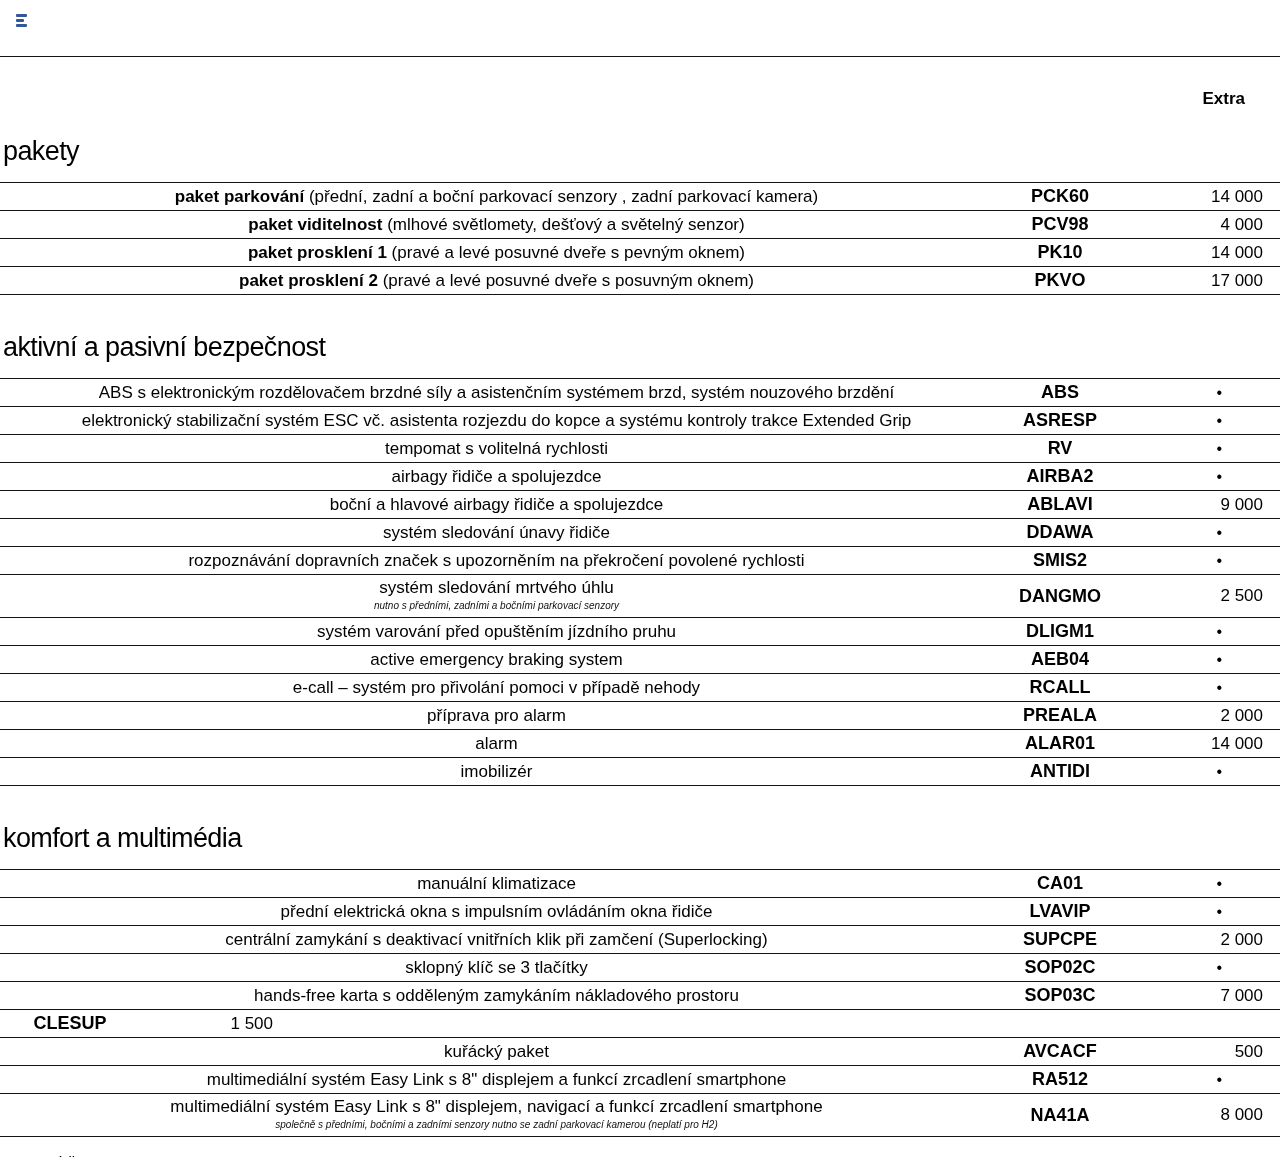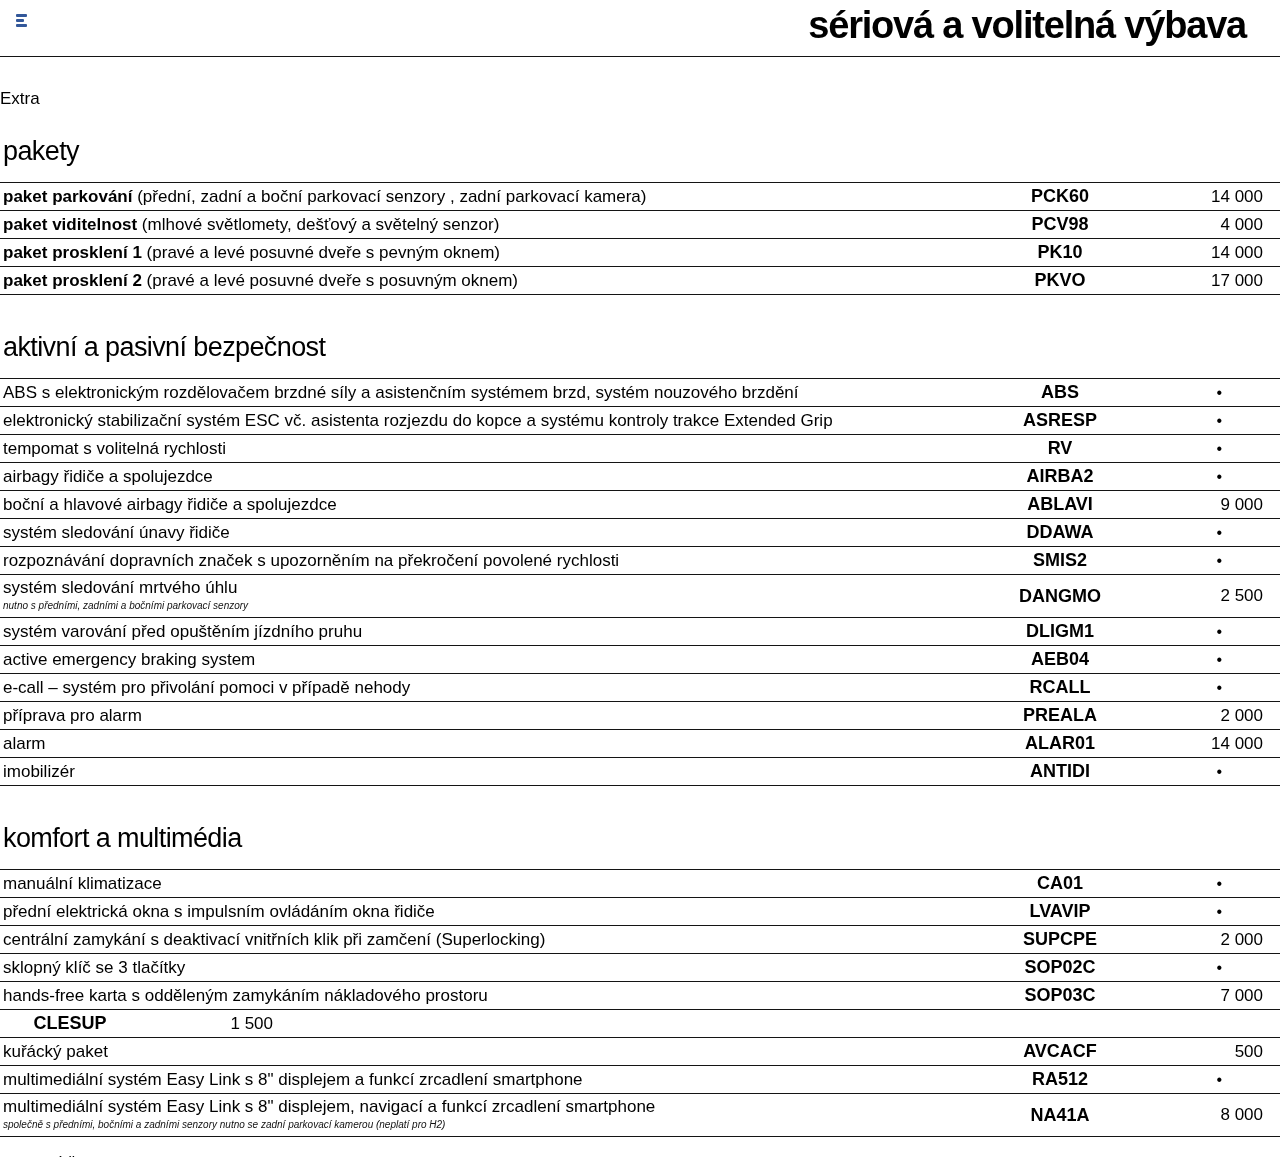--- a/index.html
+++ b/index.html
@@ -17,54 +17,53 @@
   .menu-icon { margin:14px 0 0 16px; display:flex; flex-direction:column; gap:2px; cursor:pointer; }
   .menu-icon i { display:block; height:3px; background:#33589a; border-radius:1px; }
   .menu-icon i:nth-child(1){ width:11px; }
   .menu-icon i:nth-child(2){ width:8px; }
   .menu-icon i:nth-child(3){ width:11px; }
   .title {
     font-size:38px; font-weight:bold; letter-spacing:-1.2px;
     margin:4px 34px 0 0; line-height:1.15; white-space:nowrap;
   }
   .extra-label {
-    text-align:left; font-weight:normal;
+    text-align:right; padding-right:35px; font-weight:bold;
     font-size:17px; margin-top:32px; line-height:20px;
   }
   
   .section-title {
     font-size:27px; font-weight:normal; letter-spacing:-0.6px;
     padding-left:3px; margin-top:26px; line-height:32px;
   }
   .section + .section .section-title { margin-top:36px; }
   .rows { margin-top:15px; border-top:1px solid #141414; }
   .row { display:flex; align-items:center; border-bottom:1px solid #141414; }
   .cell { padding:3px 0; }
-  .desc { flex:1; padding-left:3px; font-size:17px; line-height:19px; }
+  .desc { flex:1; padding-left:3px; font-size:17px; line-height:19px;text-align:center; }
   .desc b { font-weight:bold; }
   .note { font-style:italic; font-size:10px; line-height:17px; color:#111; }
   .code { width:140px; text-align:center; font-size:18px; font-weight:bold; white-space:nowrap; }
   .value { width:150px; text-align:right; padding-right:17px; font-size:17px; white-space:nowrap; }
   .value.dot { padding-right:58px; font-size:16px; }
   
   .legend { margin-top:14px; padding-left:7px; }
   .legend-row { display:flex; font-size:15px; line-height:21px; }
   .legend-symbol { width:29px; }
 </style>
 </head>
 <body>
 
 <div class="page">
   <header class="top">
     <span class="menu-icon">
       <i></i>
       <i></i>
       <i></i>
     </span>
-    <h1 class="title">sériová a volitelná výbava</h1>
   </header>
 
   <div class="extra-label">Extra</div>
 
   <main id="sections">
       <section class="section">
         <h2 class="section-title">pakety</h2>
         <div class="rows">
           <div class="row">
             <div class="cell desc">

